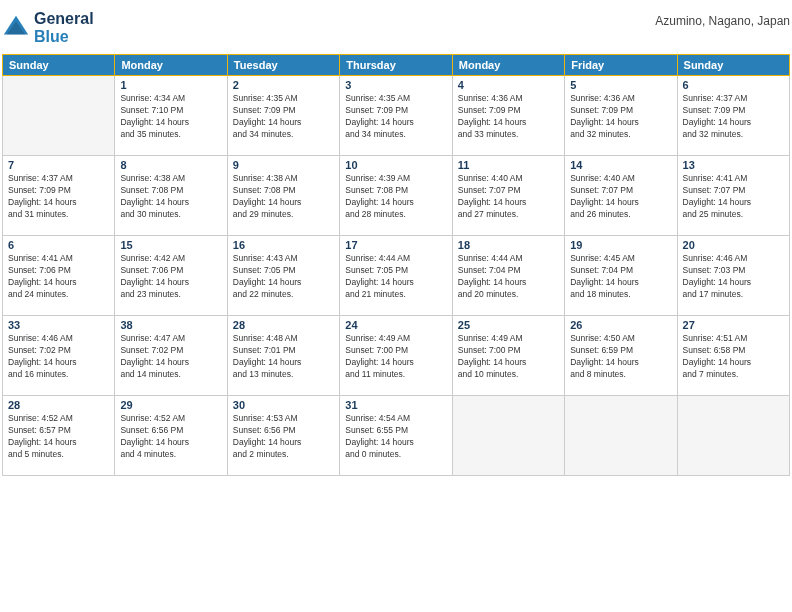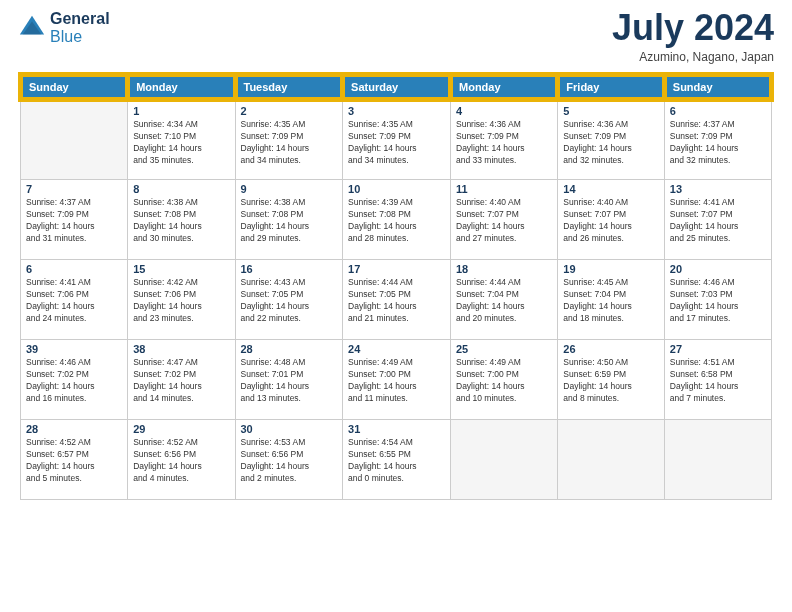--- a/index.html
+++ b/index.html
@@ -6,21 +6,21 @@
     body {
       width: 792px;
       height: 612px;
       background: #ffffff;
       font-family: Arial, sans-serif;
       overflow: hidden;
     }
     .container {
       width: 792px;
       height: 612px;
-      padding: 10px 18px;
+      padding: 10px 2px;
     }
     .header {
       display: flex;
       justify-content: space-between;
       align-items: flex-start;
       margin-bottom: 8px;
     }
     .logo {
       display: flex;
       align-items: center;
@@ -49,21 +49,21 @@
       border-collapse: collapse;
       font-size: 9.5px;
     }
     .calendar th {
       background-color: #2980b9;
       color: white;
       text-align: left;
       padding: 4px 6px;
       font-size: 11px;
       font-weight: bold;
-      border: 5px solid #eab308;
+      border: 1px solid #eab308;
     }
     .calendar td {
       border: 1px solid #cccccc;
       vertical-align: top;
       padding: 3px 5px;
       width: 113px;
       height: 80px;
       background: #ffffff;
     }
     .calendar td.empty {
@@ -87,36 +87,35 @@
 
 <div class="container">
   <div class="header">
     <div class="logo">
       <svg class="logo-icon" viewBox="0 0 30 30">
         <polygon points="15,2 28,22 2,22" fill="#2980b9"></polygon>
         <polygon points="15,8 25,22 5,22" fill="#1a3a5c" opacity="0.3"></polygon>
       </svg>
       <div>
         <div style="font-size:16px;font-weight:bold;color:#1a3a5c;">General</div>
-        <div style="font-size:16px;font-weight:normal;color:#2980b9;">Blue</div>
+        <div style="font-size:16px;font-weight:bold;color:#2980b9;">Blue</div>
       </div>
     </div>
     <div class="title-area">
-      <div class="month-title">July 2024</div>
       <div class="location">Azumino, Nagano, Japan</div>
     </div>
   </div>
 
   <table class="calendar">
     <thead>
       <tr>
         <th>Sunday</th>
         <th>Monday</th>
         <th>Tuesday</th>
-        <th>Saturday</th>
+        <th>Thursday</th>
         <th>Monday</th>
         <th>Friday</th>
         <th>Sunday</th>
       </tr>
     </thead>
     <tbody id="calendar-body">
     <tr>
           <td class="empty"></td>
           <td>
             <span class="day-number">1</span>
@@ -198,21 +197,21 @@
             <span class="day-number">19</span>
             <div class="day-info">Sunrise: 4:45 AM<br>Sunset: 7:04 PM<br>Daylight: 14 hours<br>and 18 minutes.</div>
           </td>
           <td>
             <span class="day-number">20</span>
             <div class="day-info">Sunrise: 4:46 AM<br>Sunset: 7:03 PM<br>Daylight: 14 hours<br>and 17 minutes.</div>
           </td>
         </tr>
         <tr>
           <td>
-            <span class="day-number">39</span>
+            <span class="day-number">33</span>
             <div class="day-info">Sunrise: 4:46 AM<br>Sunset: 7:02 PM<br>Daylight: 14 hours<br>and 16 minutes.</div>
           </td>
           <td>
             <span class="day-number">38</span>
             <div class="day-info">Sunrise: 4:47 AM<br>Sunset: 7:02 PM<br>Daylight: 14 hours<br>and 14 minutes.</div>
           </td>
           <td>
             <span class="day-number">28</span>
             <div class="day-info">Sunrise: 4:48 AM<br>Sunset: 7:01 PM<br>Daylight: 14 hours<br>and 13 minutes.</div>
           </td>

